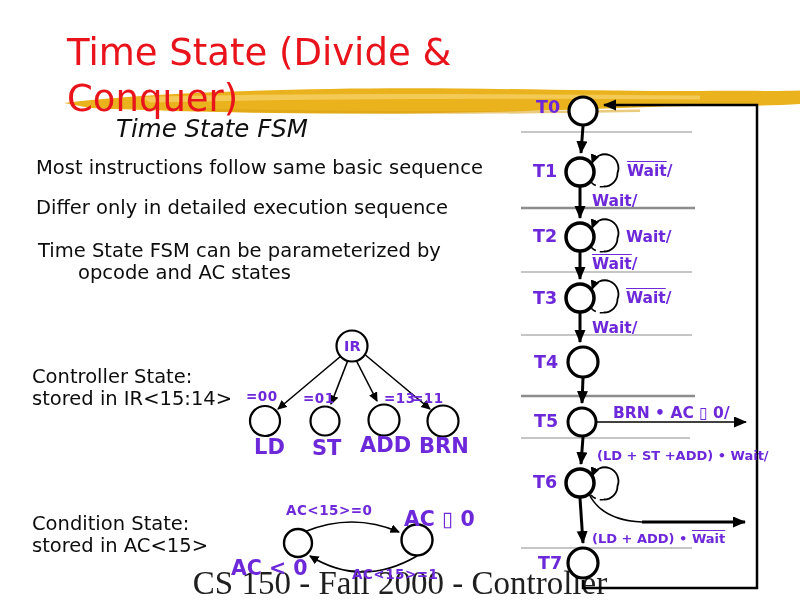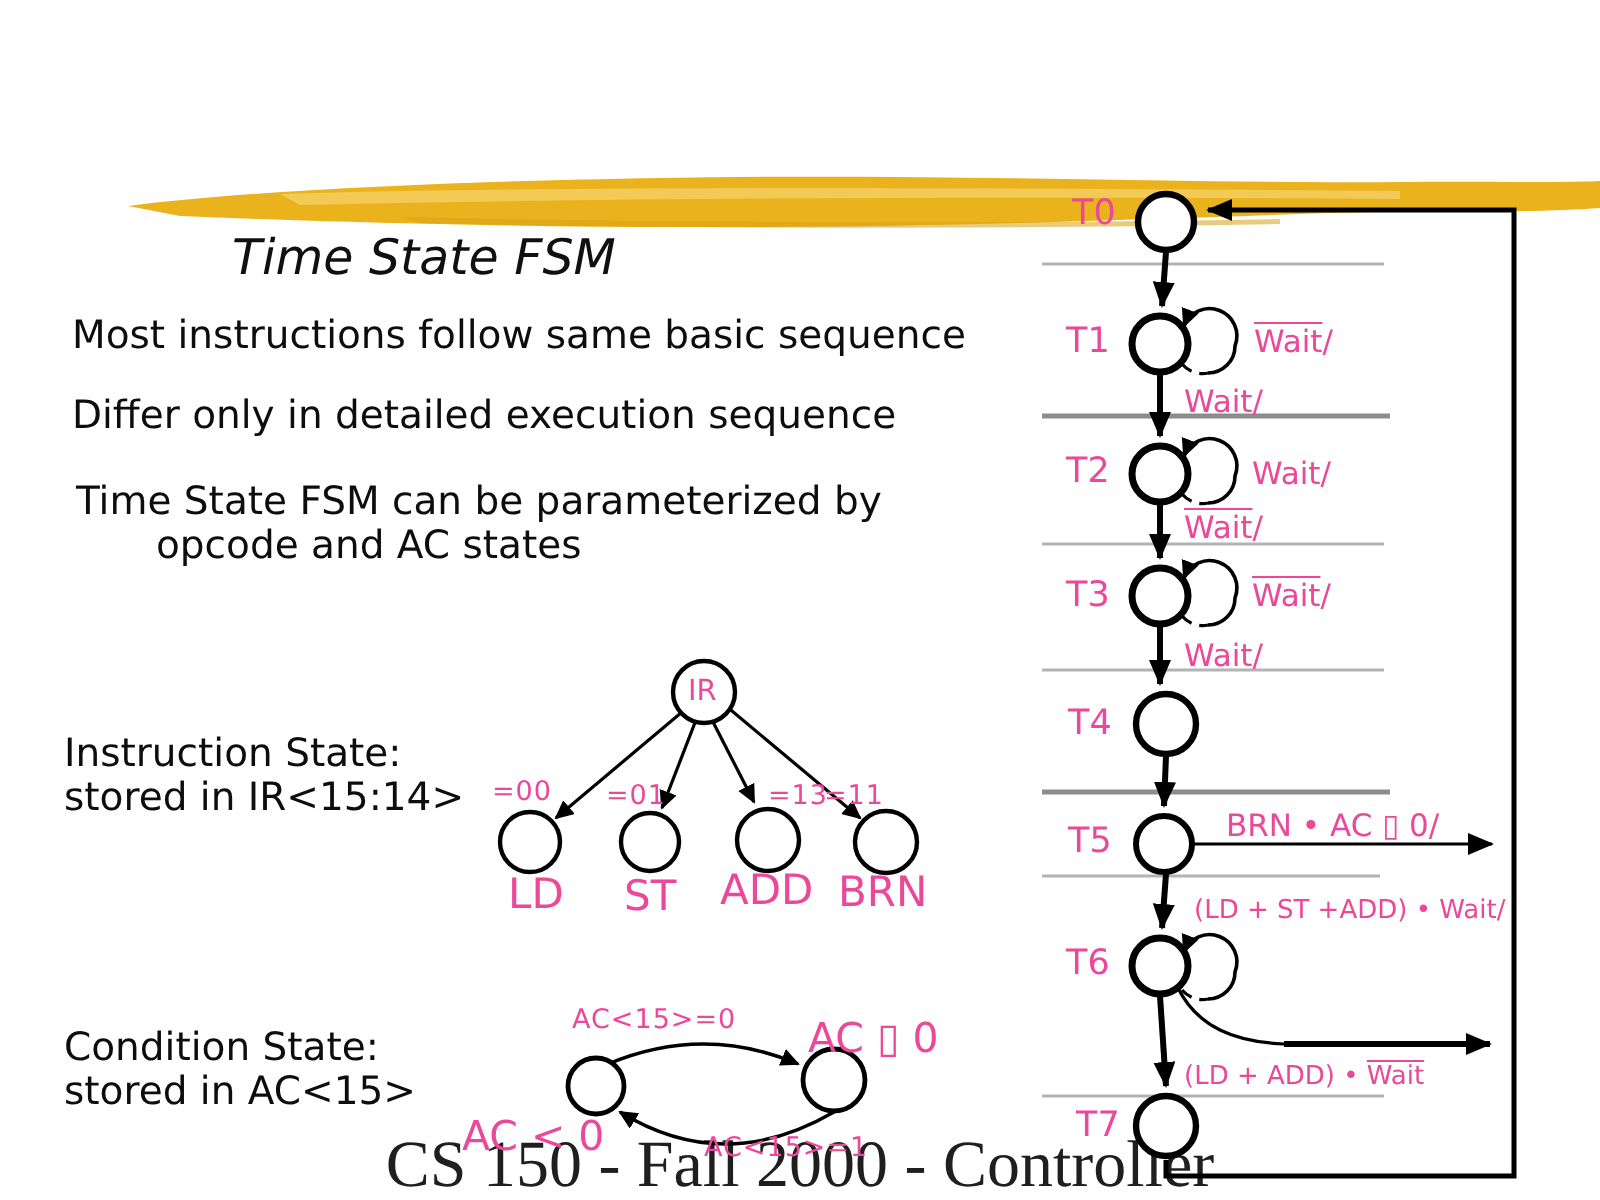--- a/index.html
+++ b/index.html
@@ -15,49 +15,50 @@
   .subtitle{left:116px;top:114px;font-size:24.5px;color:#101010;z-index:3;font-style:italic;}
   .bullet{font-size:19.5px;color:#0d0d0d;z-index:3;text-align:center;}
   .sideheading{font-size:19.5px;line-height:21.5px;color:#0d0d0d;z-index:3;}
   .footer{
     left:0;top:565px;width:800px;text-align:center;
     font-family:"Liberation Serif","DejaVu Serif",serif;
     font-size:33px;color:#1f1f1f;z-index:1;
   }
   svg.layer{position:absolute;left:0;top:0;z-index:2;pointer-events:none;}
   svg.marker-layer{z-index:0;}
-  .dlabel{font-weight:normal;color:#ec4899;z-index:4;}
+  .dlabel{font-weight:bold;color:#6d28d9;z-index:4;}
   .f17{font-size:17.5px;}
   .f15{font-size:15.5px;}
   .f14{font-size:13px;}
   .f13{font-size:13.5px;letter-spacing:0.5px;}
   .f20{font-size:20.5px;}
   .ov{text-decoration:overline;}
 </style>
 </head>
 <body>
 
 <div class="slide">
 
   <svg class="layer marker-layer" width="800" height="600">
     <path d="M64,103 C120,96 210,91 330,89 C470,86.5 600,92 700,91 C740,90.5 780,91.5 800,90.5
              L800,104 C760,107 700,105 650,107 C550,110.5 460,113.5 360,113.5 C260,114 150,110.5 90,108 Z" fill="#eab31e"></path>
     <path d="M140,97 C300,92.5 500,94 700,95.5 L700,99.5 C500,98 300,99 150,102.5 Z" fill="#f6d269" opacity="0.75"></path>
     <path d="M200,108.5 C350,111.5 500,112 640,109.5 L640,112 C480,115 320,114 210,111.5 Z" fill="#d89e12" opacity="0.55"></path>
   </svg>
 
+  <div class="abs title"><span>Time State (Divide &amp;</span><br><span>Conquer)</span></div>
 
   <div class="abs subtitle">Time State FSM</div>
 
   <div class="abs bullet" style="left:36px;top:156px">Most instructions follow same basic sequence</div>
   <div class="abs bullet" style="left:36px;top:196px">Differ only in detailed execution sequence</div>
   <div class="abs bullet" style="left:38px;top:239px">Time State FSM can be parameterized by</div>
   <div class="abs bullet" style="left:78px;top:261px">opcode and AC states</div>
 
-  <div class="abs sideheading" style="left:32px;top:366px"><span>Instruction State:</span><br><span>stored in IR&lt;15:14&gt;</span></div>
+  <div class="abs sideheading" style="left:32px;top:366px"><span>Controller State:</span><br><span>stored in IR&lt;15:14&gt;</span></div>
 
   <div class="abs sideheading" style="left:32px;top:513px"><span>Condition State:</span><br><span>stored in AC&lt;15&gt;</span></div>
 
   <div class="abs footer">CS 150 - Fall 2000 - Controller</div>
 
   <svg class="layer" width="800" height="600">
     <defs>
       <marker id="ahb" markerUnits="userSpaceOnUse" markerWidth="15" markerHeight="13" refX="12" refY="5.5" orient="auto">
         <path d="M0,0 L13,5.5 L0,11 Z" fill="#000"></path>
       </marker>

